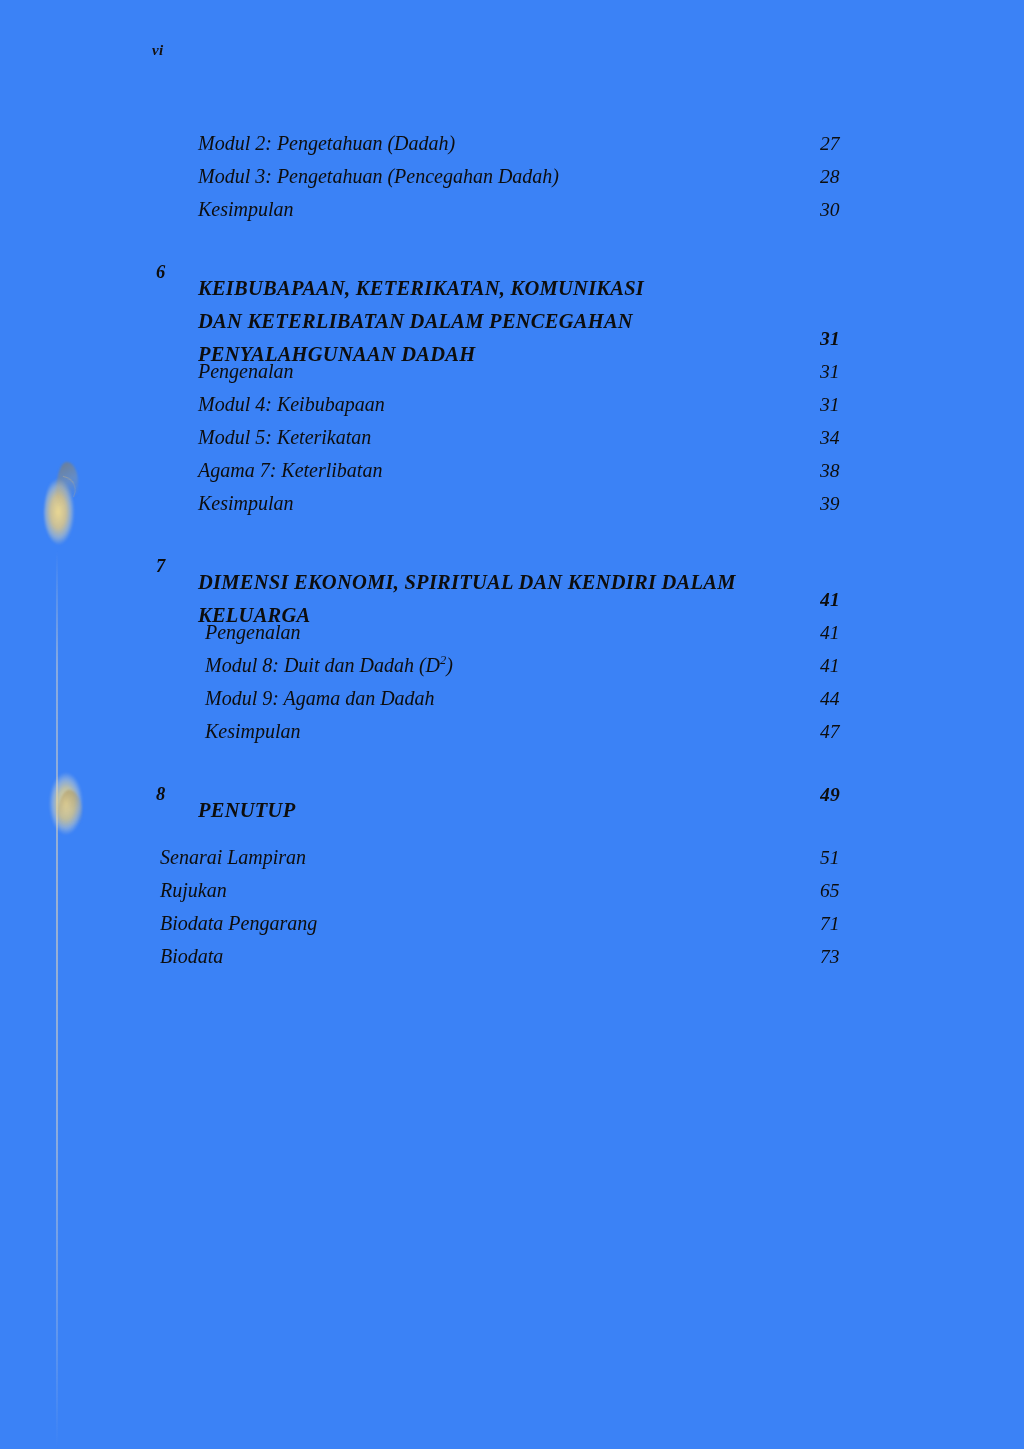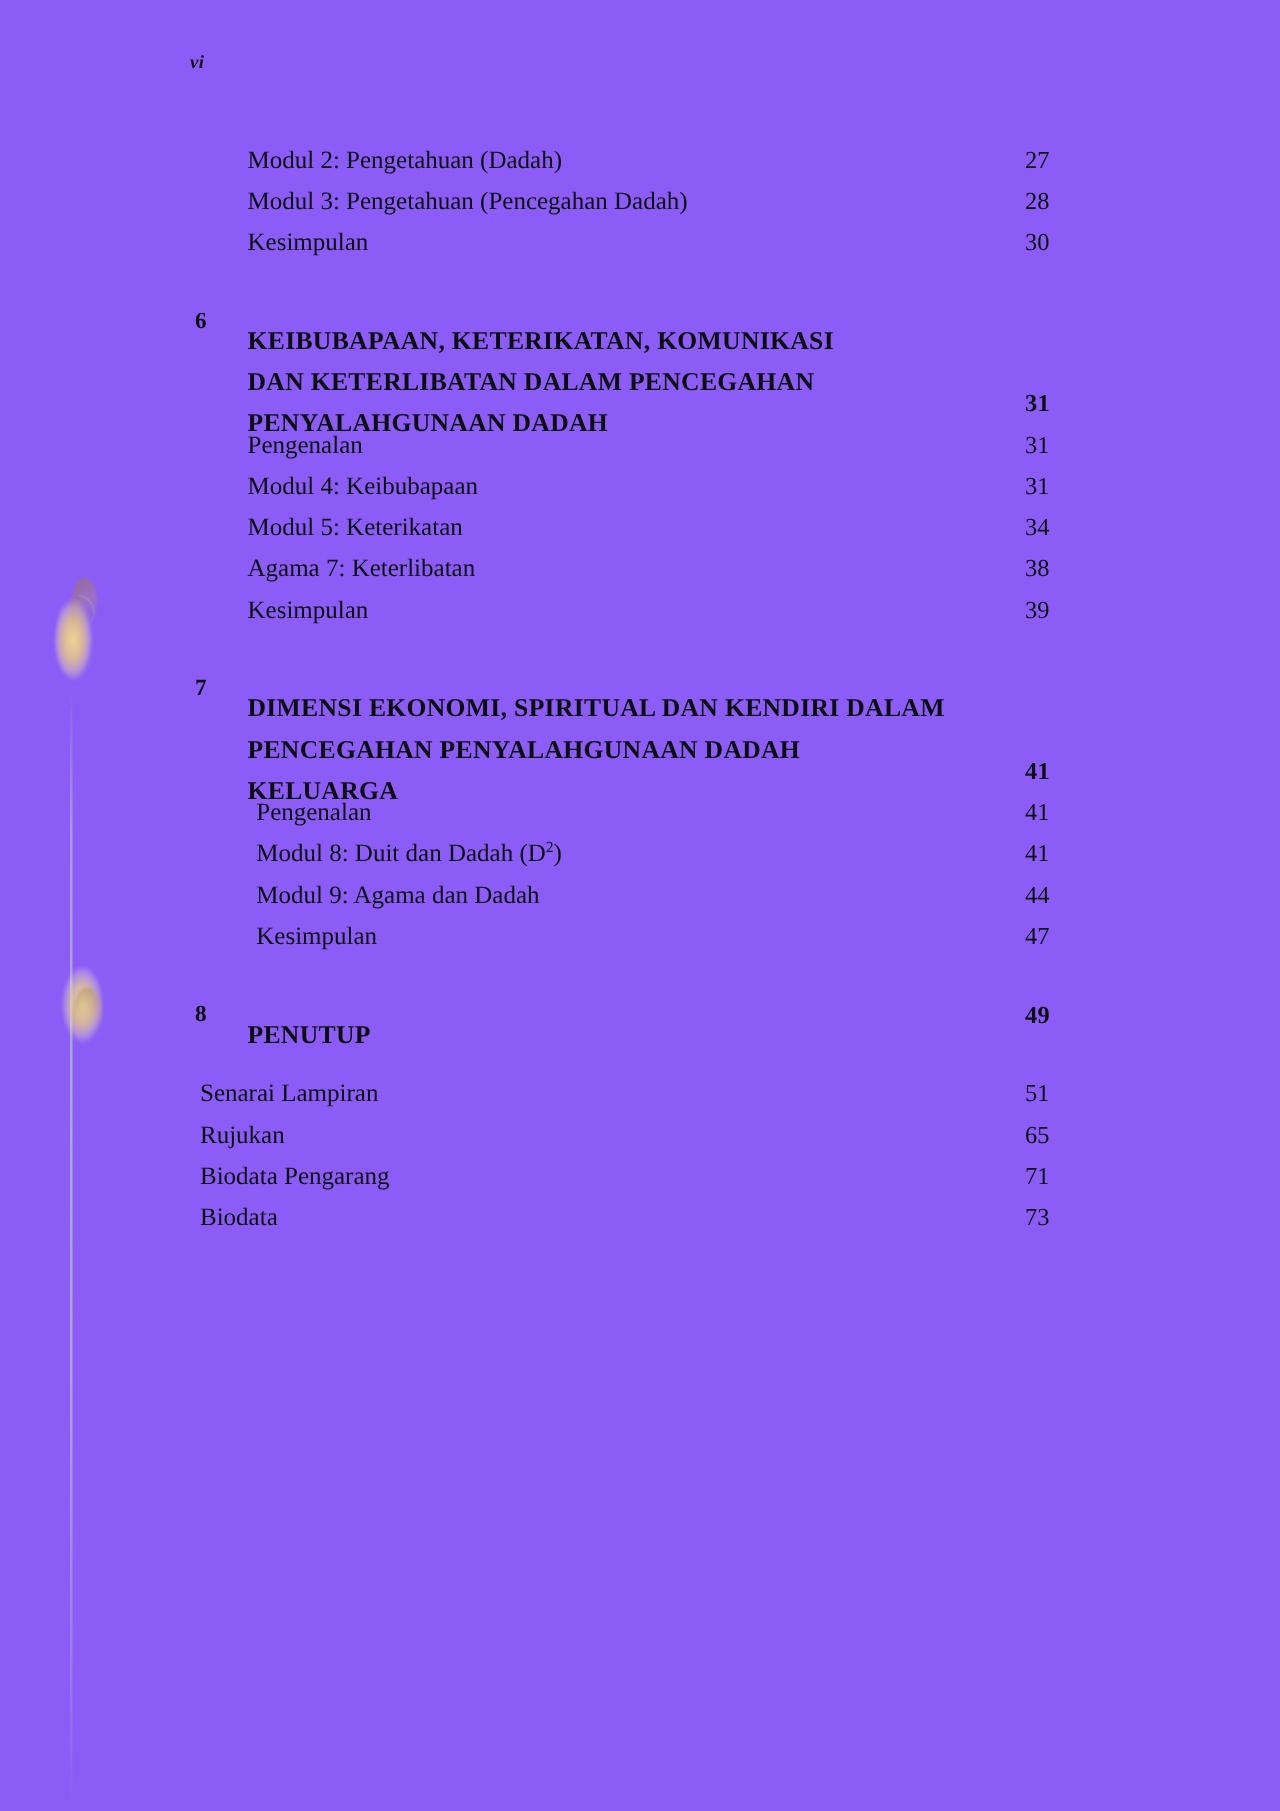--- a/index.html
+++ b/index.html
@@ -5,21 +5,21 @@
 <style>
   html, body {
     margin: 0;
     padding: 0;
     background: #ffffff;
   }
   .page {
     position: relative;
     width: 1024px;
     height: 1449px;
-    background: #8b5cf6;
+    background: #3b82f6;
     overflow: hidden;
     font-family: "Liberation Serif", "DejaVu Serif", serif;
     color: #0d0d0d;
     -webkit-font-smoothing: antialiased;
   }
 
   
   .scan-edge-line {
     position: absolute;
     left: 56px;
@@ -112,22 +112,23 @@
     font-weight: 700;
     font-size: 15px;
     letter-spacing: 0.4px;
     color: #15110e;
   }
 
   
   .toc {
     position: absolute;
     left: 0;
-    top: 112px;
+    top: 127px;
     width: 832px;
+    font-style: italic;
   }
   .group { position: relative; }
   .group + .group { margin-top: 30px; }
 
   .row {
     position: relative;
     height: 33px;
     line-height: 33px;
     white-space: nowrap;
   }
@@ -234,23 +235,20 @@
           <span class="label">Kesimpulan</span>
           <span class="page">39</span>
         </div>
       </div>
       <div class="group">
         <div class="row heading ind-head">
           <span class="num">7</span>
           <span class="label">DIMENSI EKONOMI, SPIRITUAL DAN KENDIRI DALAM</span>
         </div>
         <div class="row heading cont ind-head">
-          <span class="label">PENCEGAHAN PENYALAHGUNAAN DADAH</span>
-        </div>
-        <div class="row heading cont ind-head">
           <span class="label">KELUARGA</span>
           <span class="page">41</span>
         </div>
         <div class="row ind-sub2">
           <span class="label">Pengenalan</span>
           <span class="page">41</span>
         </div>
         <div class="row ind-sub2">
           <span class="label">Modul 8: Duit dan Dadah (D<sup>2</sup>)</span>
           <span class="page">41</span>

